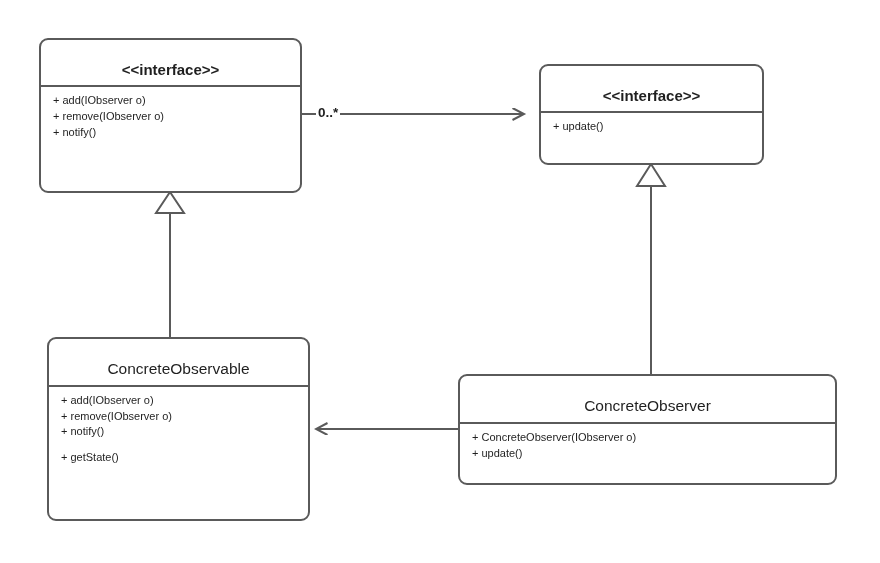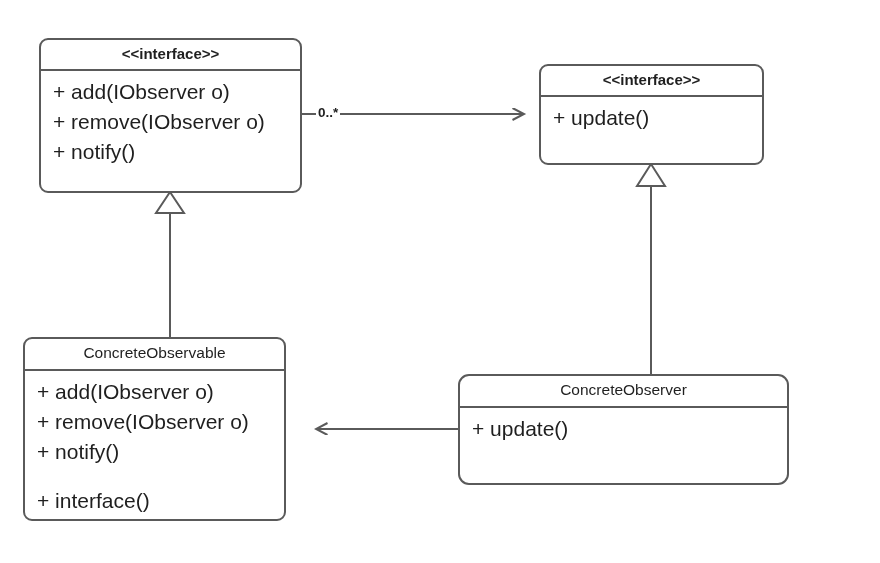--- a/index.html
+++ b/index.html
@@ -33,21 +33,21 @@
     border: 2px solid #5a5a5a;
     border-radius: 9px;
     display: flex;
     flex-direction: column;
     overflow: hidden;
   }
   .class-header {
     box-sizing: border-box;
     text-align: center;
     color: #1f1f1f;
-    padding: 5px 8px 6px 8px;
+    padding: 21px 8px 6px 8px;
     line-height: 1.22;
     font-size: 15.5px;
   }
   .class-header.iface {
     font-weight: bold;
     font-size: 15px;
   }
   .stereotype {
     display: block;
   }
@@ -55,21 +55,21 @@
     display: block;
   }
   .divider {
     height: 0;
     border-top: 2px solid #5a5a5a;
     flex: none;
   }
   .class-body {
     box-sizing: border-box;
     padding: 6px 15px 8px 12px;
-    font-size: 21px;
+    font-size: 11px;
     color: #1f1f1f;
     line-height: 1.42;
     flex: 1 1 auto;
   }
   .member {
     white-space: nowrap;
   }
   .member.spacer {
     height: 0.95em;
   }
@@ -133,39 +133,40 @@
   <div class="uml-class" style="left:539px; top:64px; width:225px; height:101px;">
     <div class="class-header iface">
       <span class="stereotype">&lt;&lt;interface&gt;&gt;</span>
     </div>
     <div class="divider"></div>
     <div class="class-body">
       <div class="member">+ update()</div>
     </div>
   </div>
 
-  <div class="uml-class" style="left:23px; top:337px; width:263px; height:184px;">
+  <div class="uml-class" style="left:47px; top:337px; width:263px; height:184px;">
     <div class="class-header">
       <span class="class-name">ConcreteObservable</span>
     </div>
     <div class="divider"></div>
     <div class="class-body">
       <div class="member">+ add(IObserver o)</div>
       <div class="member">+ remove(IObserver o)</div>
       <div class="member">+ notify()</div>
       <div class="member spacer"></div>
-      <div class="member">+ interface()</div>
+      <div class="member">+ getState()</div>
     </div>
   </div>
 
-  <div class="uml-class" style="left:458px; top:374px; width:331px; height:111px;border-radius:11px;">
+  <div class="uml-class" style="left:458px; top:374px; width:379px; height:111px;">
     <div class="class-header">
       <span class="class-name">ConcreteObserver</span>
     </div>
     <div class="divider"></div>
     <div class="class-body">
+      <div class="member">+ ConcreteObserver(IObserver o)</div>
       <div class="member">+ update()</div>
     </div>
   </div>
 
   <div class="edge-label" style="left:316px; top:106px;">0..*</div>
 
 </div>
 
 </body></html>

